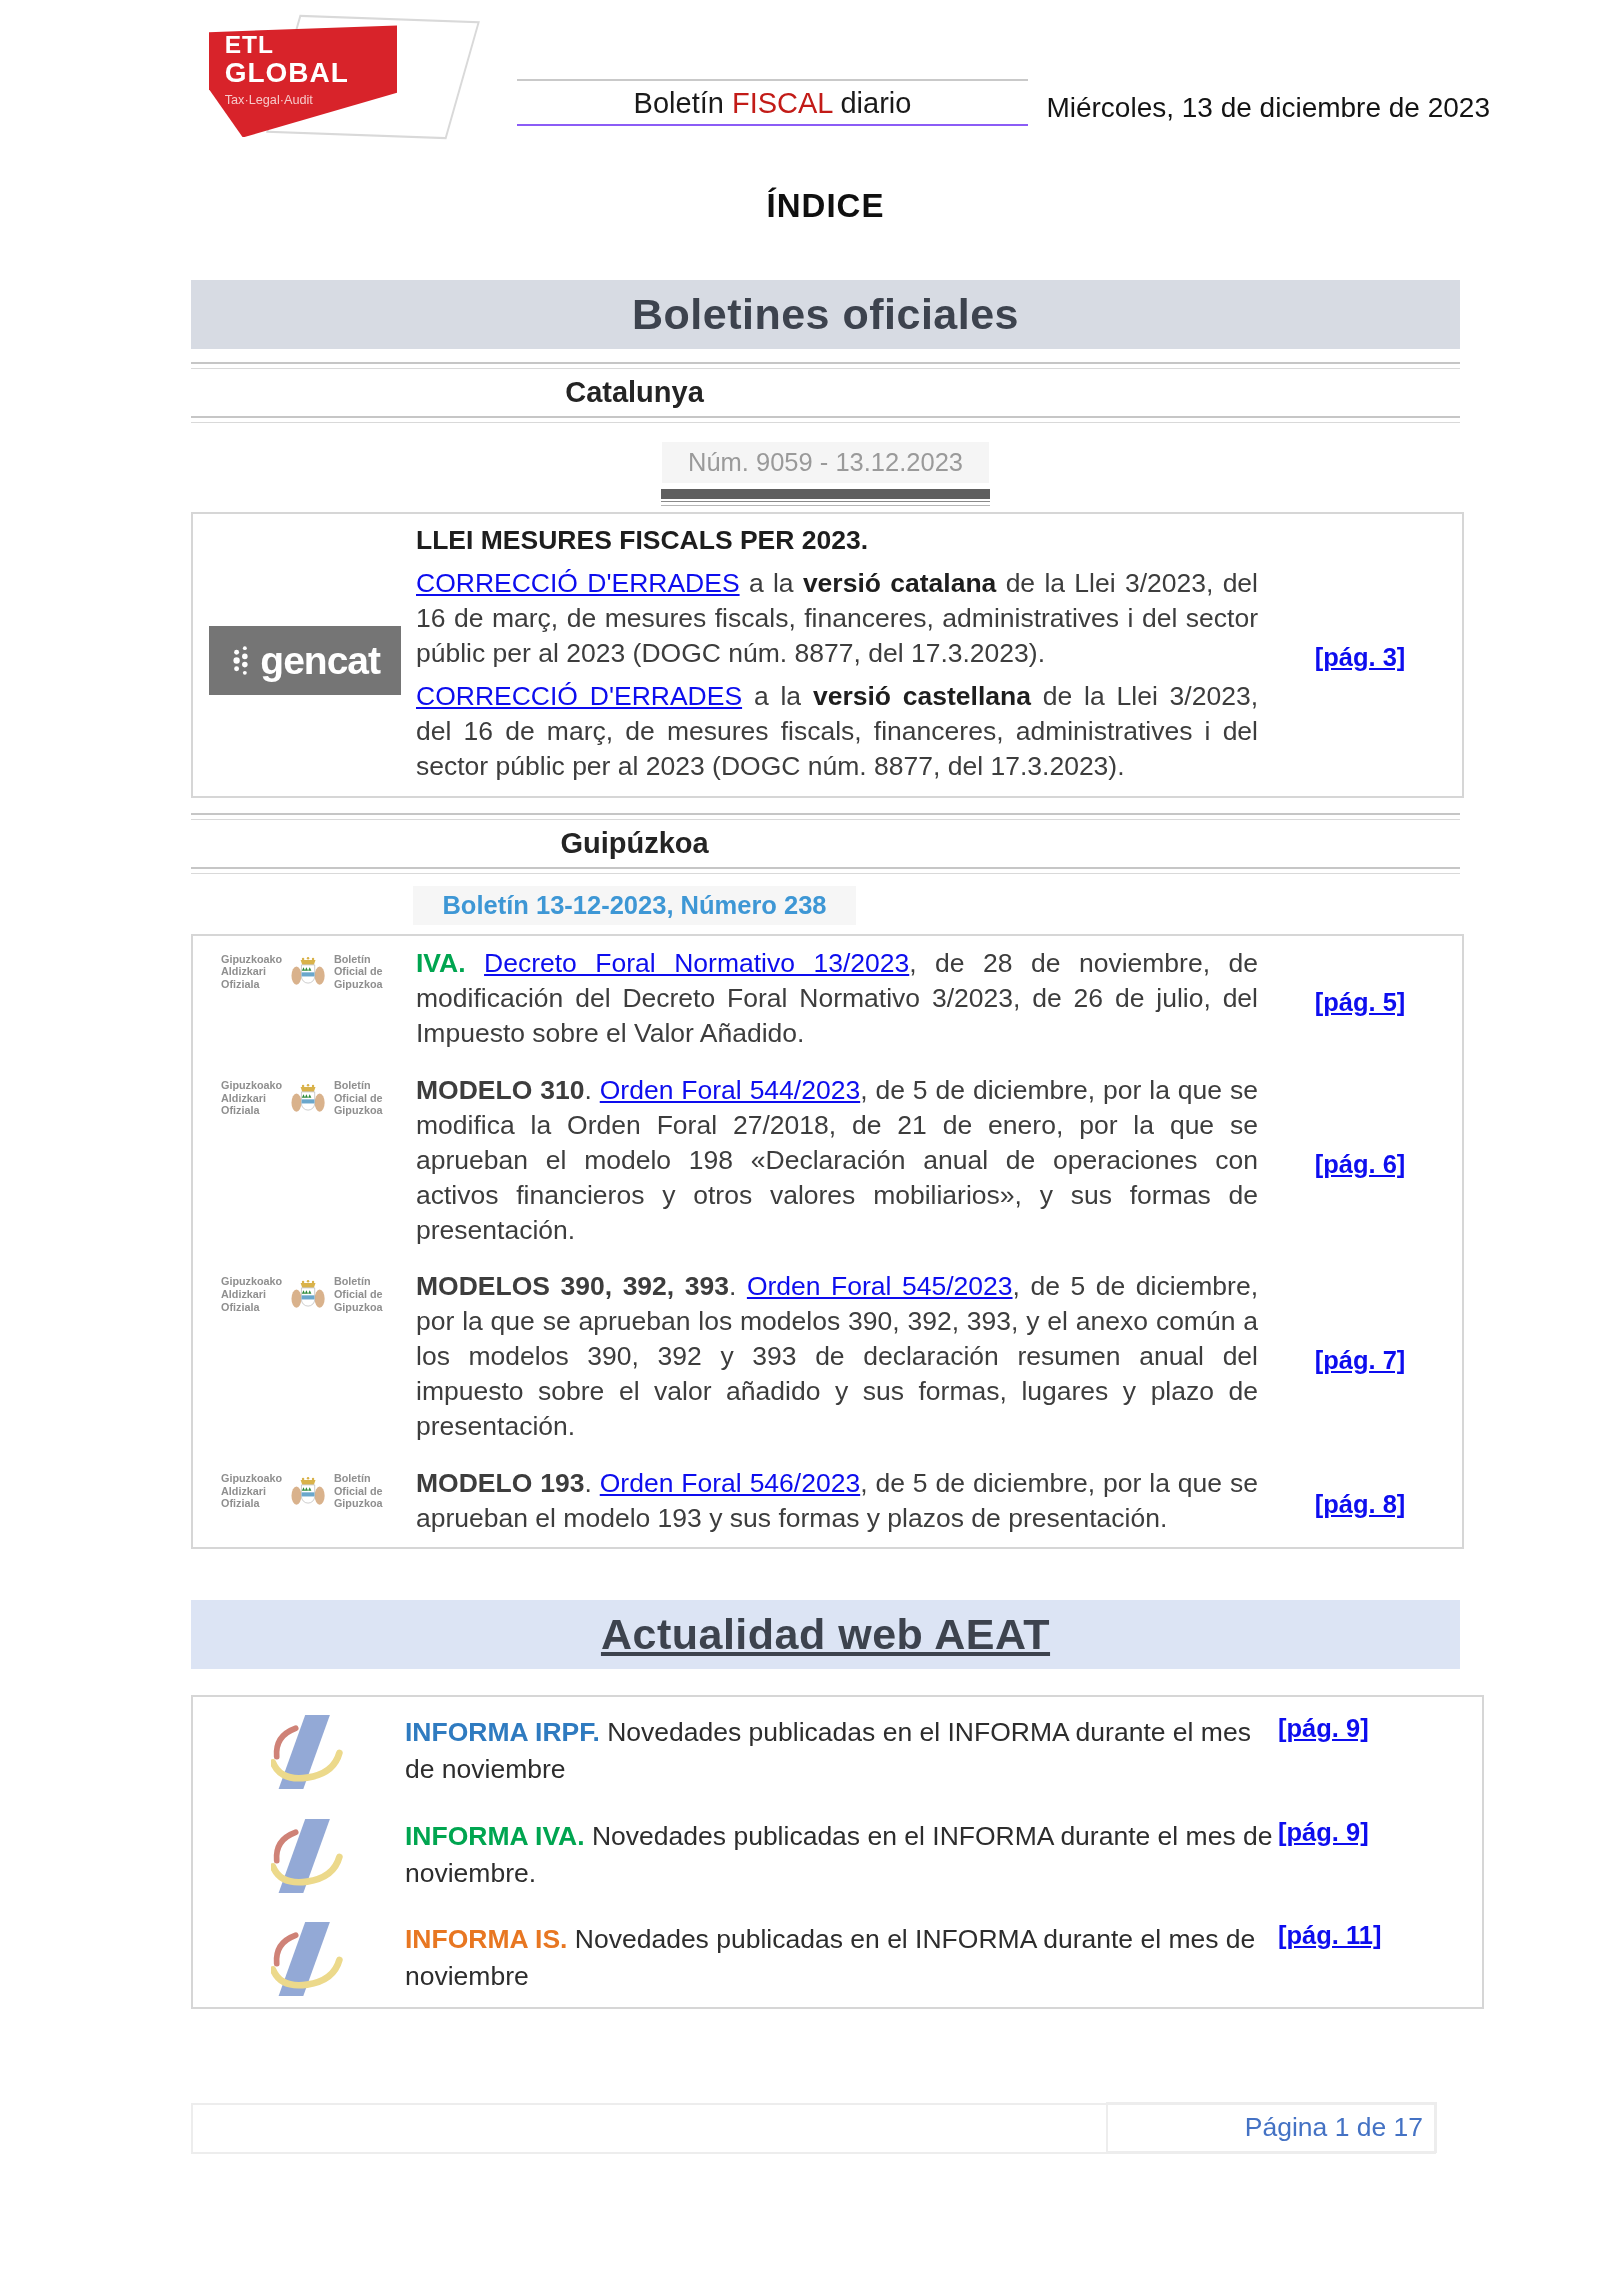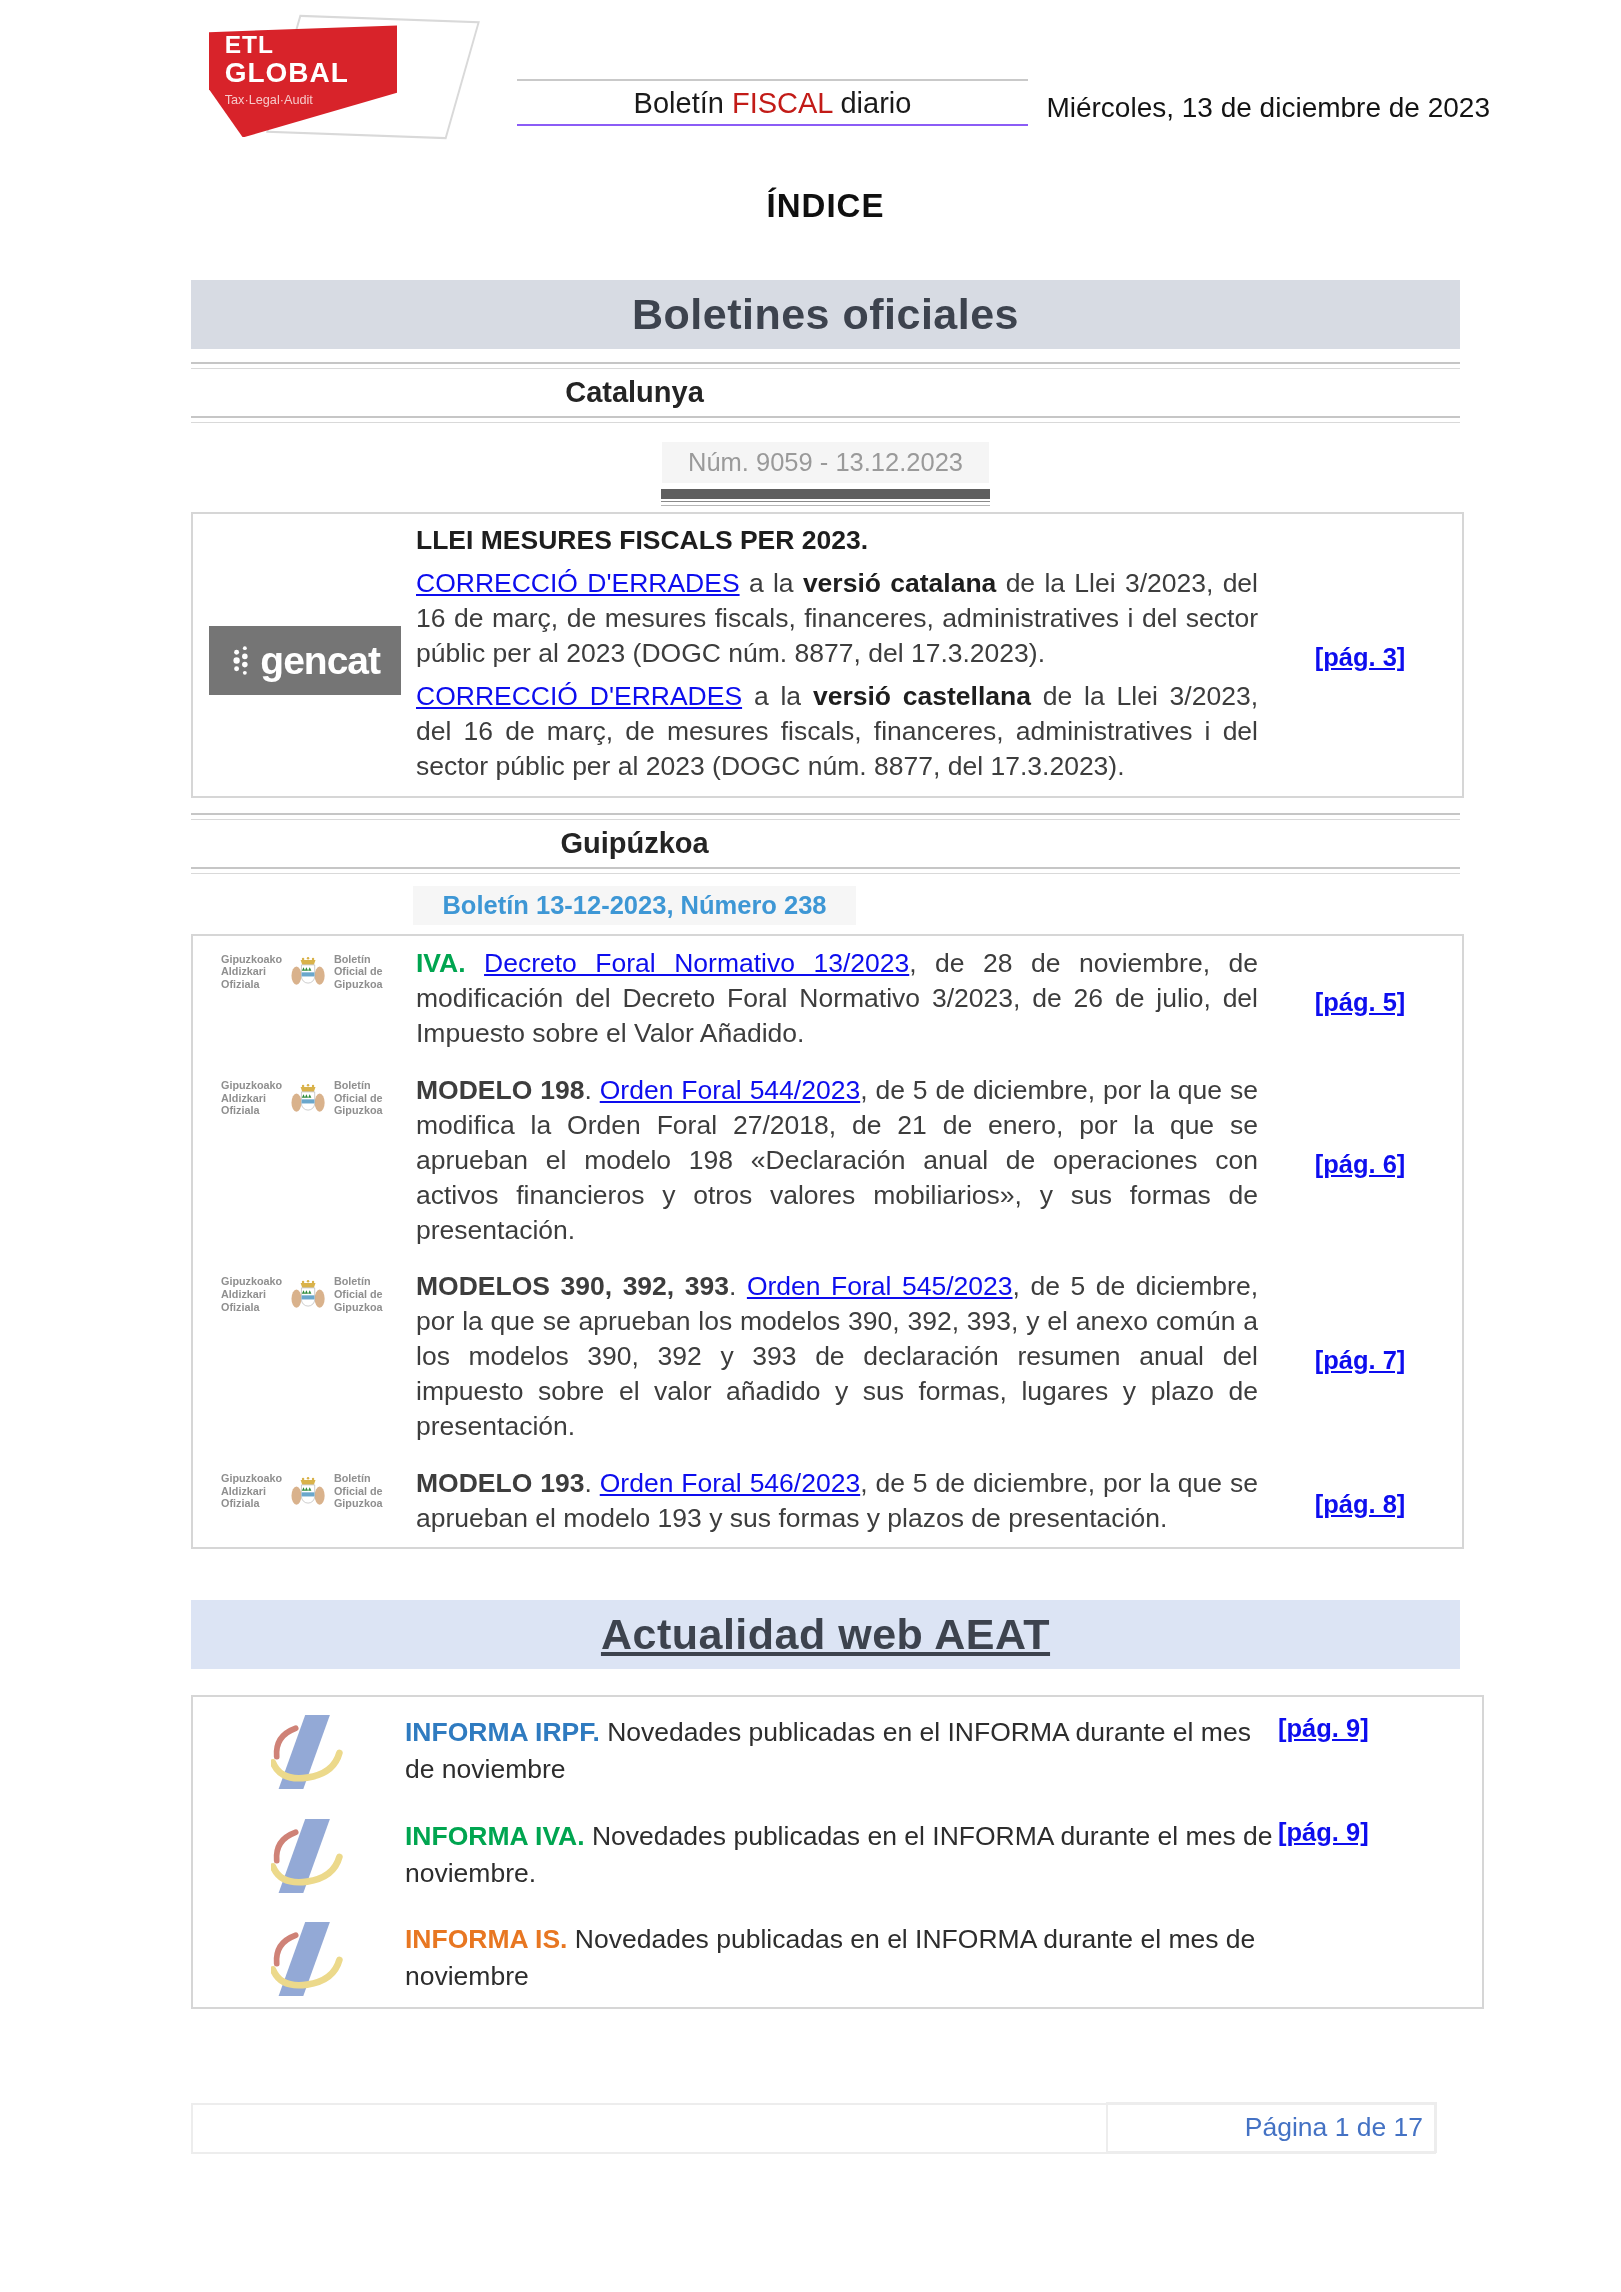--- a/index.html
+++ b/index.html
@@ -182,21 +182,21 @@
           <path d="M15 12 h16 v14 a8 8 0 0 1 -16 0 z" fill="#ffffff" stroke="#9a9a9a" stroke-width="0.6"></path>
           <path d="M19 19 l2 -4 l2 4 z" fill="#2e8b3a"></path>
             <path d="M23 19 l2 -4 l2 4 z" fill="#2e8b3a"></path>
             <path d="M15.5 19 l2 -4 l2 4 z" fill="#2e8b3a"></path>
           <rect x="15.3" y="21" width="15.4" height="5" fill="#6aa7cc"></rect>
         </svg>
         <div class="gip-txt">Boletín Oficial de Gipuzkoa</div>
       </div>
     </div>
     <div class="text-cell">
-      <p><span class="lbl">MODELO 198</span><span>. </span><a class="doclink" href="#">Orden Foral 544/2023</a><span>, de 5 de diciembre, por la que se modifica la Orden Foral 27/2018, de 21 de enero, por la que se aprueban el modelo 198 «Declaración anual de operaciones con activos financieros y otros valores mobiliarios», y sus formas de presentación.</span></p>
+      <p><span class="lbl">MODELO 310</span><span>. </span><a class="doclink" href="#">Orden Foral 544/2023</a><span>, de 5 de diciembre, por la que se modifica la Orden Foral 27/2018, de 21 de enero, por la que se aprueban el modelo 198 «Declaración anual de operaciones con activos financieros y otros valores mobiliarios», y sus formas de presentación.</span></p>
     </div>
     <div class="page-cell">
       <a class="paglink" href="#">[pág. 6]</a>
     </div>
   </div>
 
   <div class="row">
     <div class="logo-cell">
       <div class="gip-logo">
         <div class="gip-txt">Gipuzkoako Aldizkari Ofiziala</div>
@@ -294,20 +294,23 @@
     <div class="logo-cell">
       <svg width="76" height="76" viewBox="0 0 80 78">
         <polygon points="36,0 62,0 34,78 8,78" fill="#93a9d6"></polygon>
         <path d="M6 44 Q 4 22 26 14" stroke="#cf8277" stroke-width="6" fill="none" stroke-linecap="round"></path>
         <path d="M2 50 Q 10 70 38 66 Q 66 62 72 40" stroke="#ecd98b" stroke-width="7" fill="none" stroke-linecap="round"></path>
       </svg>
     </div>
     <div class="text-cell">
       <span class="lbl lbl-orange">INFORMA IS.</span><span> Novedades publicadas en el INFORMA durante el mes de noviembre</span>
     </div>
+    <div class="page-cell">
+      <a class="paglink" href="#">[pág. 11]</a>
+    </div>
   </div>
 
 </div>
 
 <div class="footer">
   <div class="footer-pagebox">
     <span>Página 1 de 17</span>
   </div>
 </div>
 

